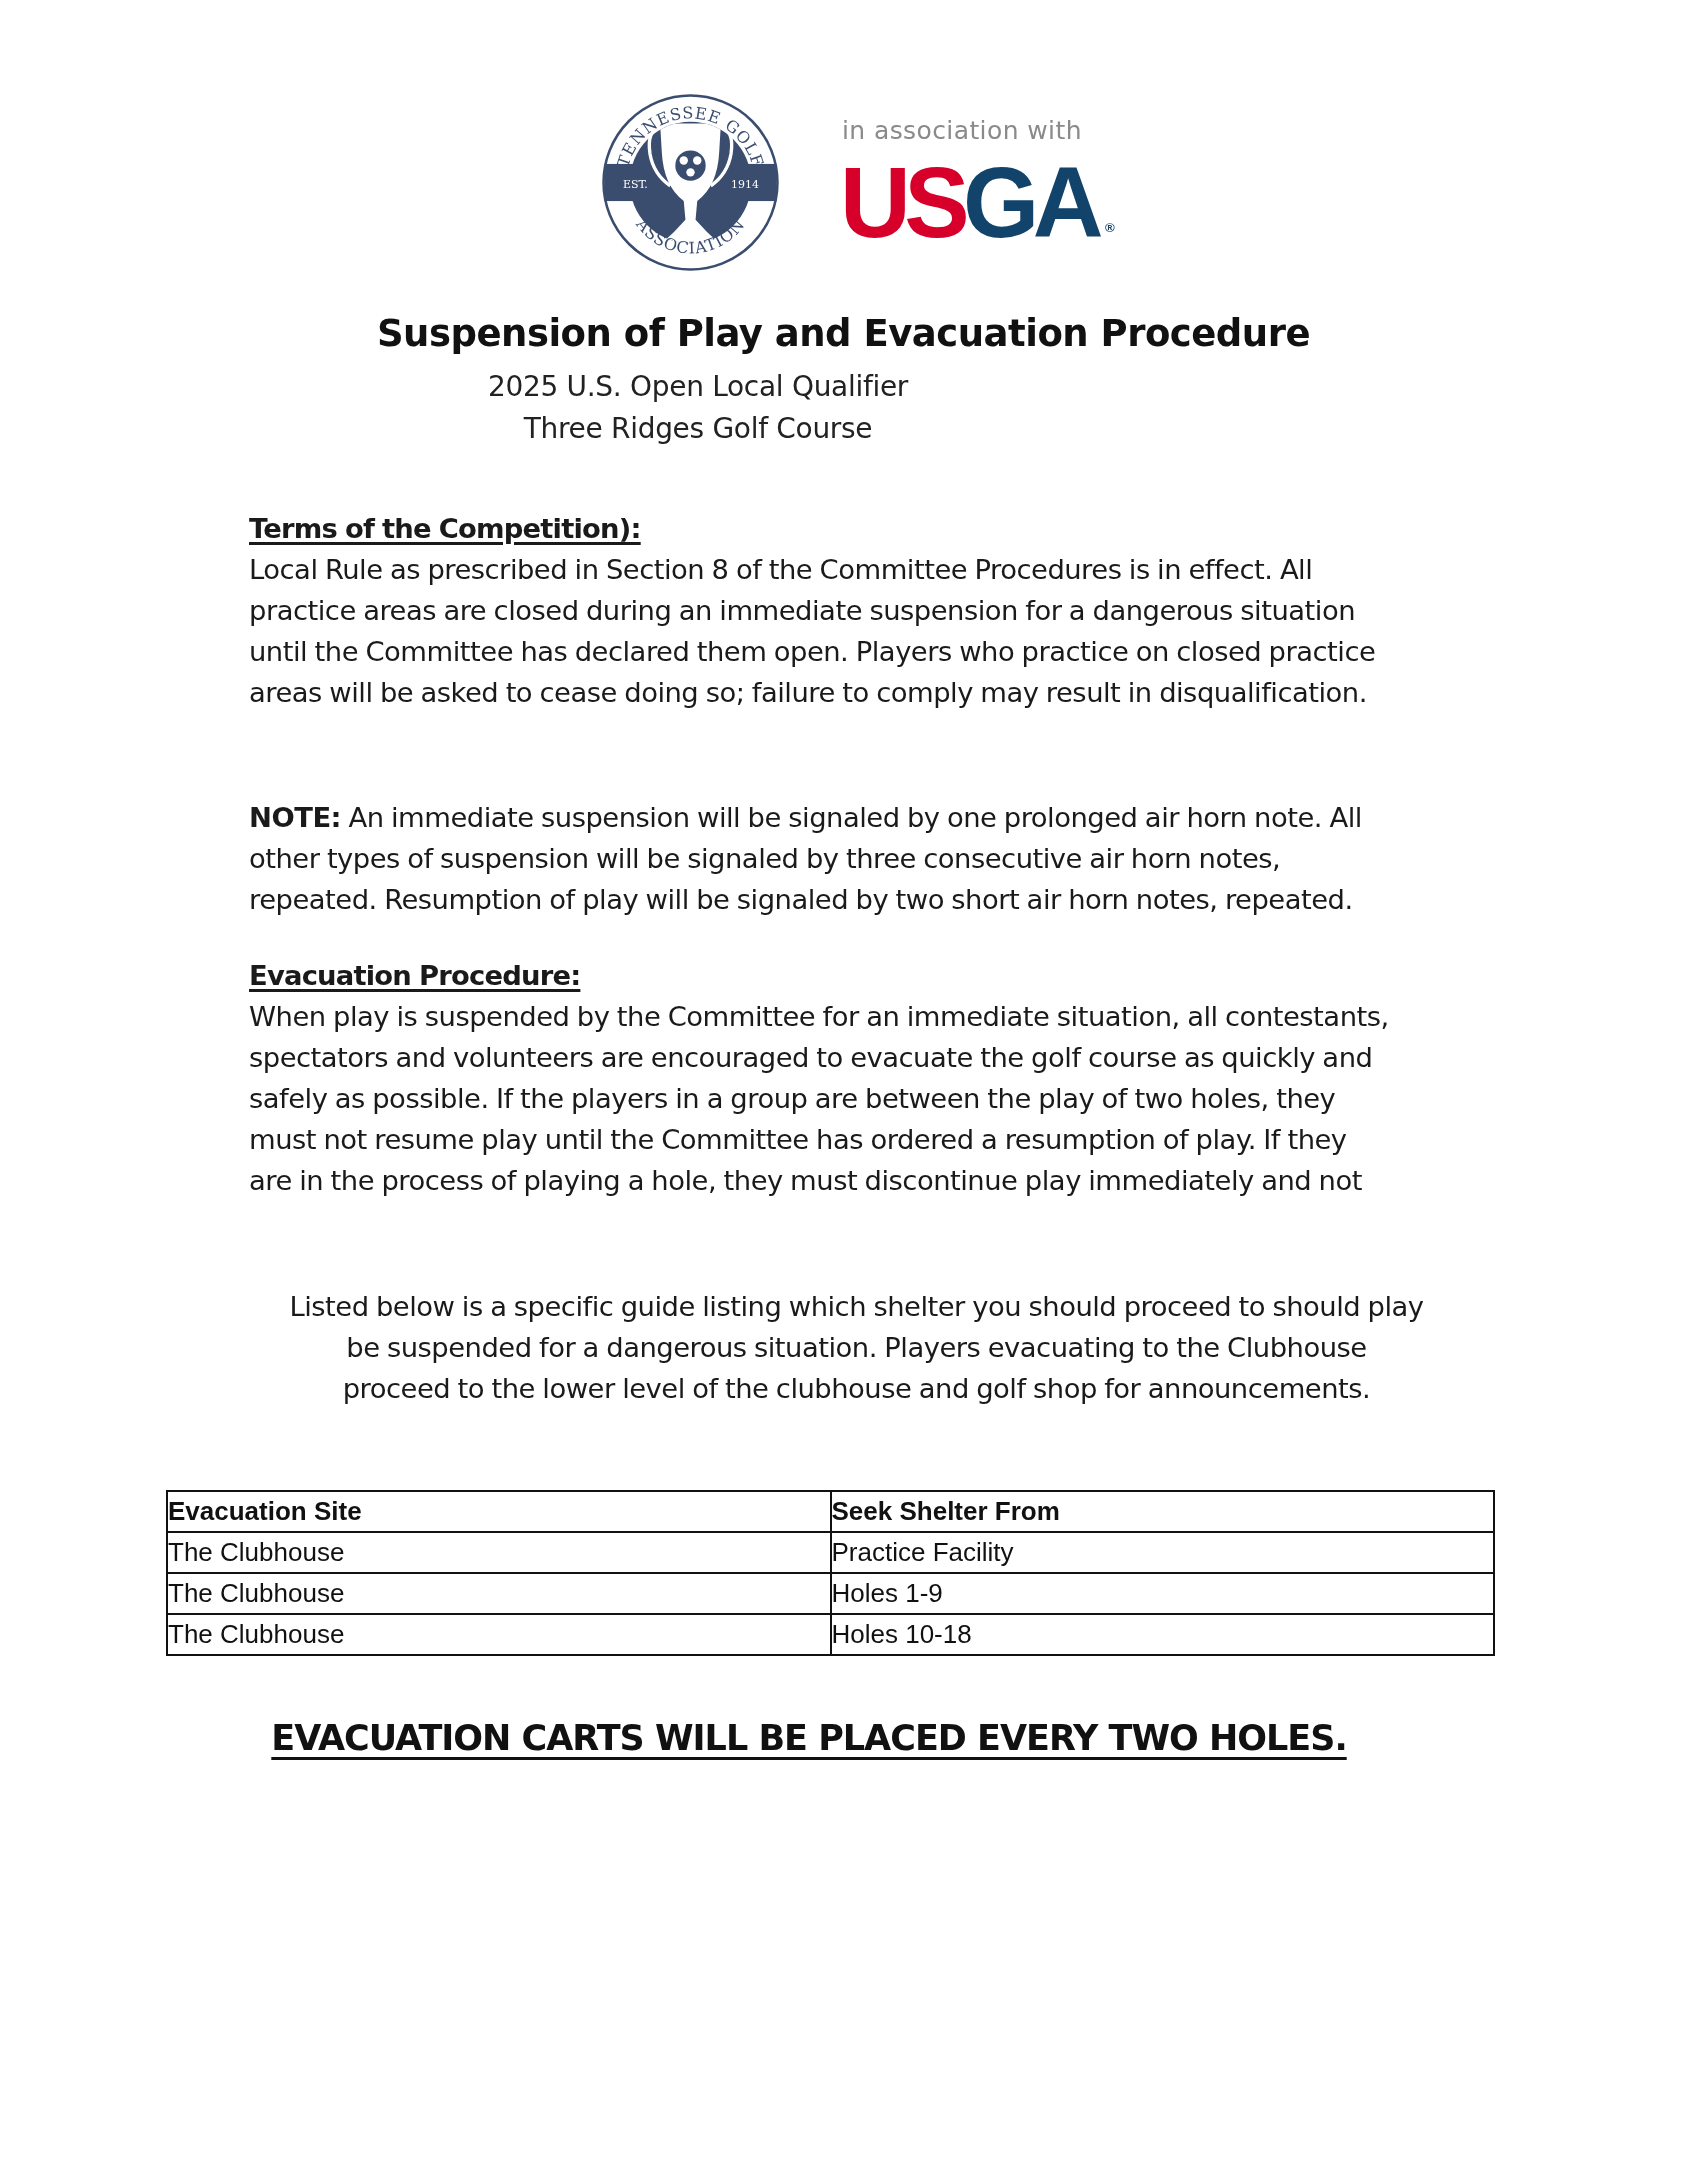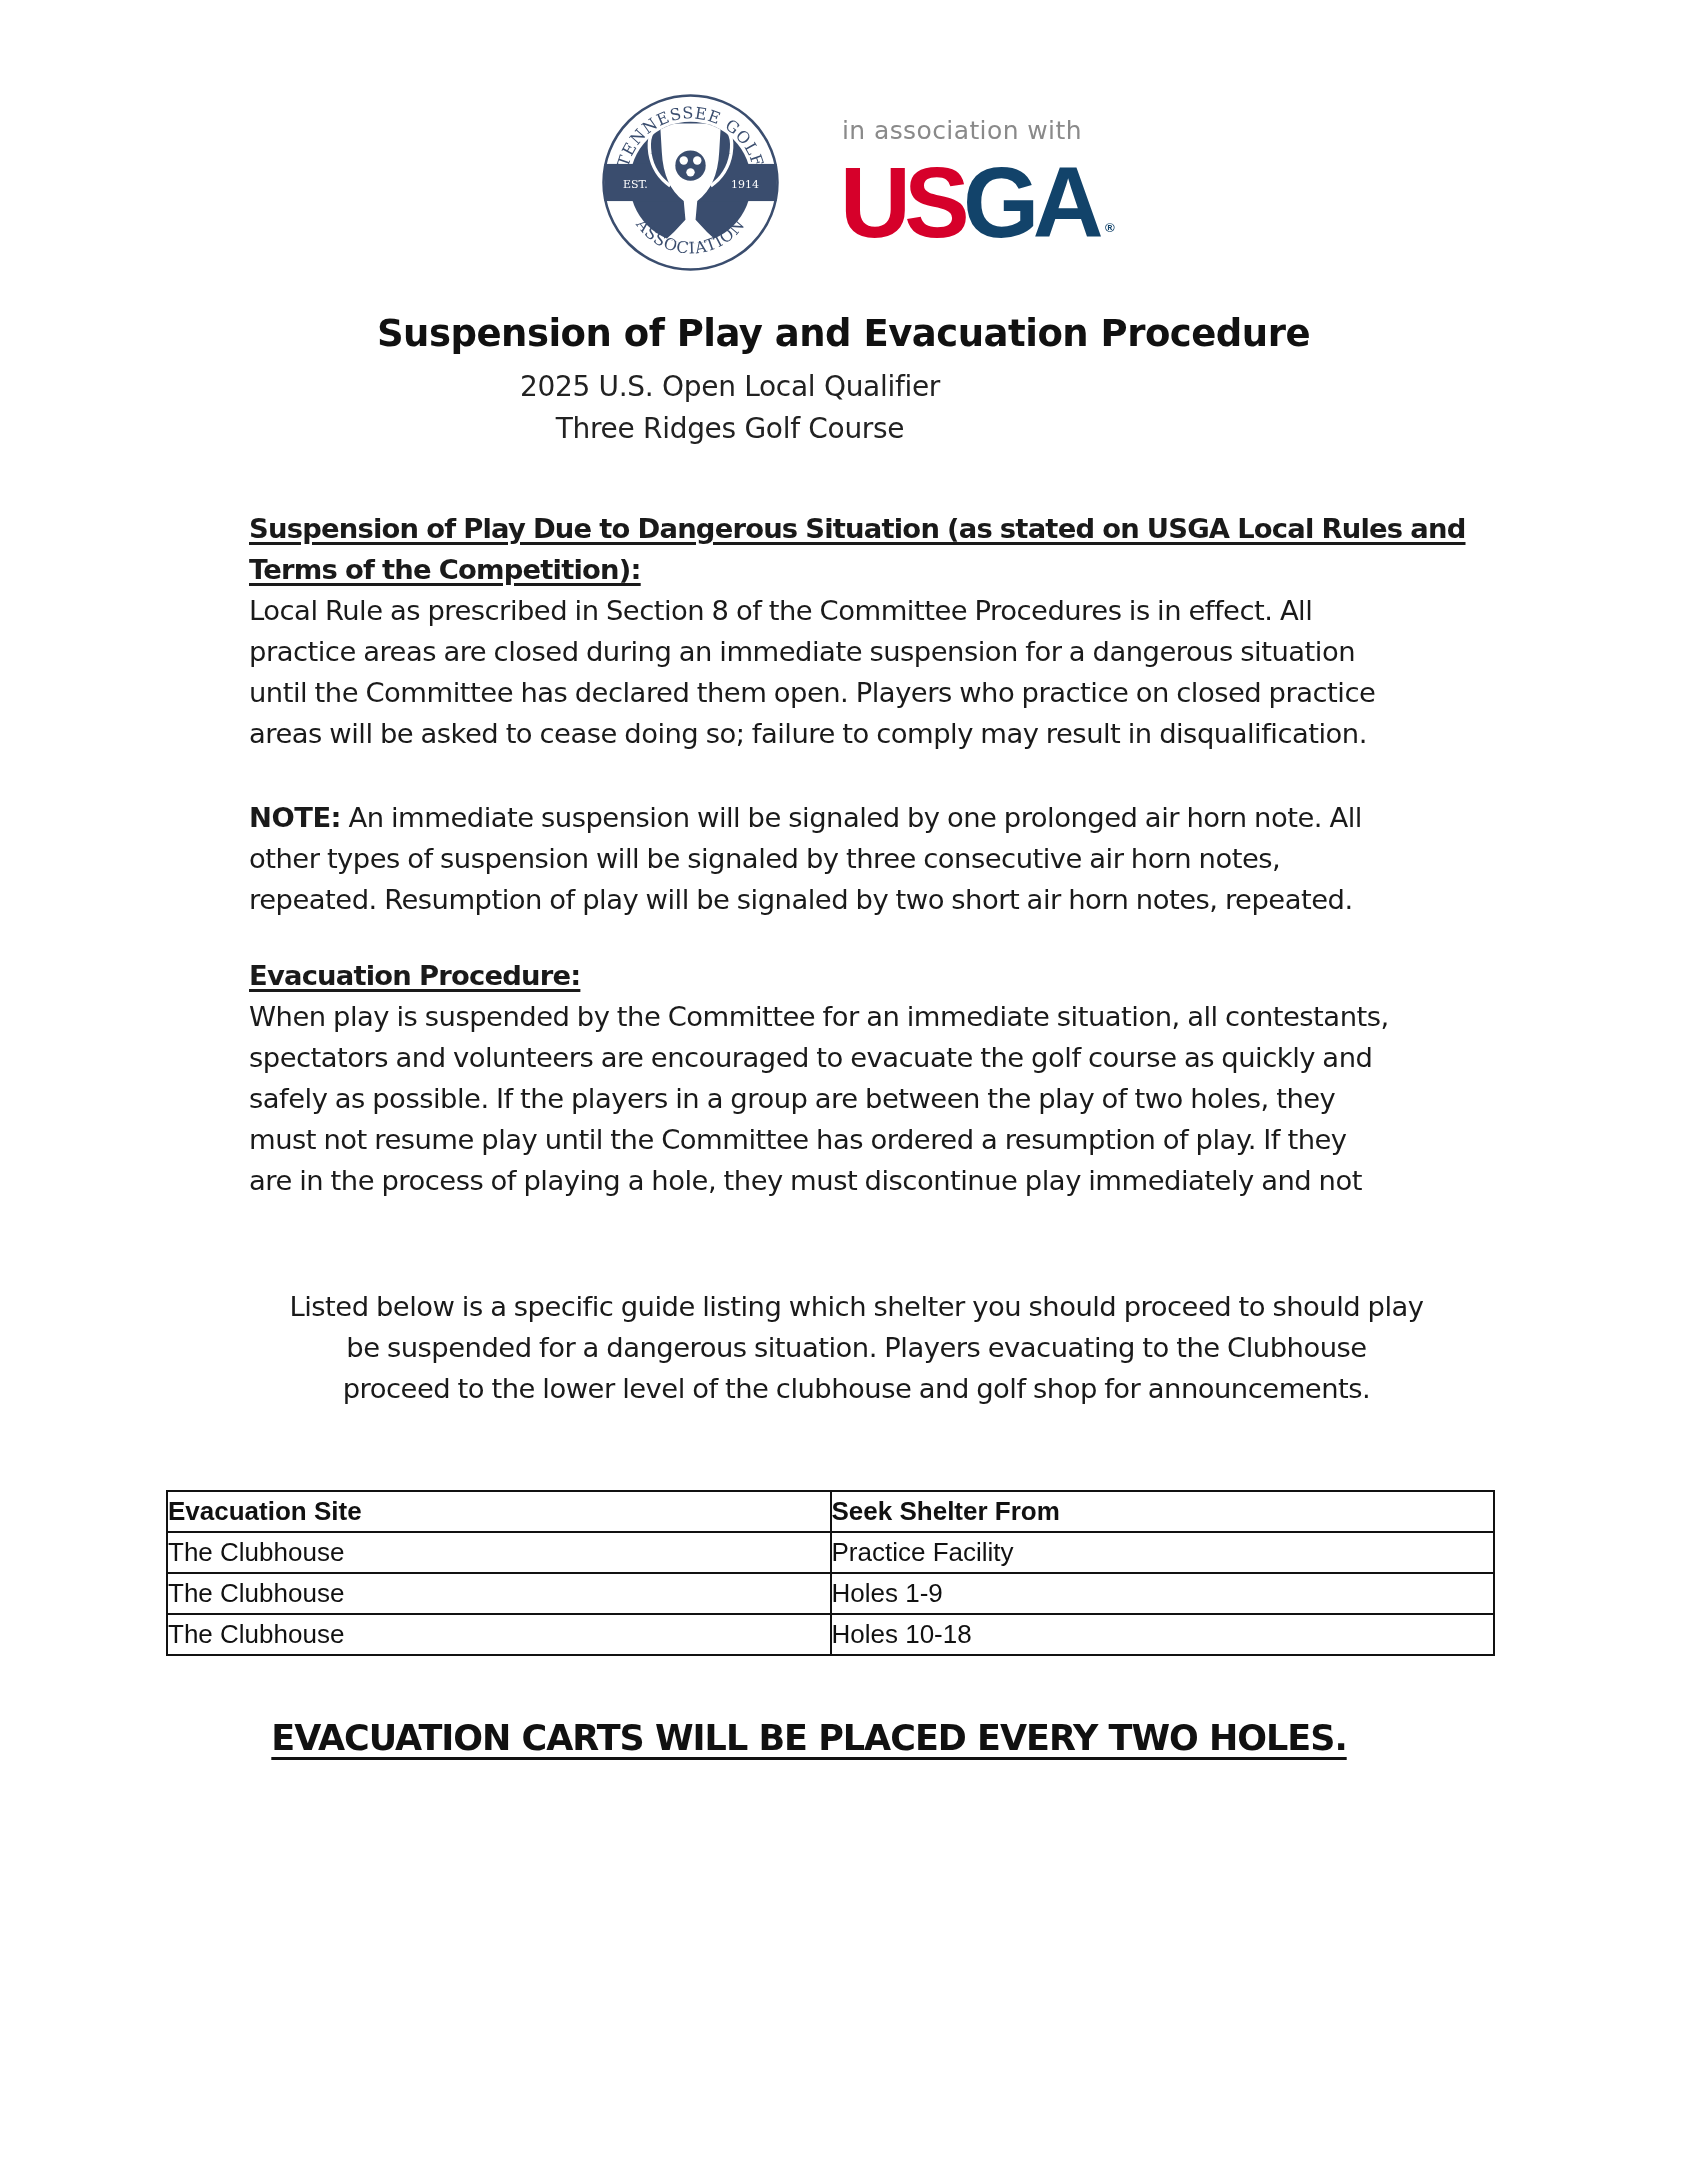--- a/index.html
+++ b/index.html
@@ -4,21 +4,21 @@
 <style>
   html, body { margin: 0; padding: 0; background: #ffffff; }
   body { width: 1687px; height: 2183px; position: relative; overflow: hidden; font-family: "DejaVu Sans", sans-serif; color: #111; }
   .logo-tga { position: absolute; left: 601px; top: 93px; width: 179px; height: 179px; }
   .assoc-text { position: absolute; left: 842px; top: 116px; font-family: "DejaVu Sans", sans-serif; font-size: 25px; color: #8a8a8a; letter-spacing: 0.4px; }
   .usga { position: absolute; left: 840px; top: 152px; font-family: "Liberation Sans", sans-serif; font-weight: 700; font-size: 100px; letter-spacing: -6.7px; line-height: 1; transform: scaleX(0.98); transform-origin: left top; }
   .usga .us { color: #d6002a; }
   .usga .ga { color: #12436a; }
   .usga .reg { font-size: 13.5px; color: #12436a; letter-spacing: 0; vertical-align: baseline; margin-left: 8.4px; position: relative; top: -5px; }
   .title { position: absolute; left: 0; width: 1687px; top: 312px; text-align: center; font-family: "DejaVu Sans", sans-serif; font-weight: 700; font-size: 37px; letter-spacing: -0.5px; color: #111; }
-  .subtitle { position: absolute; left: 0; width: 1396px; text-align: center; font-family: "DejaVu Sans", sans-serif; font-size: 28px; color: #222; letter-spacing: -0.3px; margin-left: 32px; }
+  .subtitle { position: absolute; left: 0; width: 1396px; text-align: center; font-family: "DejaVu Sans", sans-serif; font-size: 28px; color: #222; letter-spacing: -0.3px; }
   .sub1 { top: 370px; }
   .sub2 { top: 412px; }
   .body { position: absolute; left: 249px; width: 1215px; font-family: "DejaVu Sans", sans-serif; font-size: 27.4px; line-height: 41px; color: #1a1a1a; letter-spacing: -0.5px; word-spacing: -0.8px; }
   .heading { font-weight: 700; text-decoration: underline; text-decoration-thickness: 2.5px; text-underline-offset: 4.2px; letter-spacing: -0.8px; }
   .sec1 { top: 508px; }
   .sec2 { top: 797px; }
   .sec3 { top: 955px; }
   .sec4 { top: 1286px; text-align: center; }
   .bold { font-weight: 700; }
   .line { display: block; white-space: nowrap; }
@@ -63,21 +63,20 @@
 <div class="assoc-text">in association with</div>
 <div class="usga">
   <span class="us">US</span><span class="ga">GA</span><span class="reg">®</span>
 </div>
 
 <div class="title">Suspension of Play and Evacuation Procedure</div>
 <div class="subtitle sub1">2025 U.S. Open Local Qualifier</div>
 <div class="subtitle sub2">Three Ridges Golf Course</div>
 
 <div class="body sec1">
-  <span class="line heading">Suspension of Play Due to Dangerous Situation (as stated on USGA Local Rules and</span>
   <span class="line heading">Terms of the Competition):</span>
   <span class="line">Local Rule as prescribed in Section 8 of the Committee Procedures is in effect.  All</span>
   <span class="line">practice areas are closed during an immediate suspension for a dangerous situation</span>
   <span class="line">until the Committee has declared them open. Players who practice on closed practice</span>
   <span class="line">areas will be asked to cease doing so; failure to comply may result in disqualification.</span>
 </div>
 
 <div class="body sec2">
   <span class="line"><span class="bold">NOTE:</span><span> An immediate suspension will be signaled by one prolonged air horn note. All</span></span>
   <span class="line">other types of suspension will be signaled by three consecutive air horn notes,</span>

